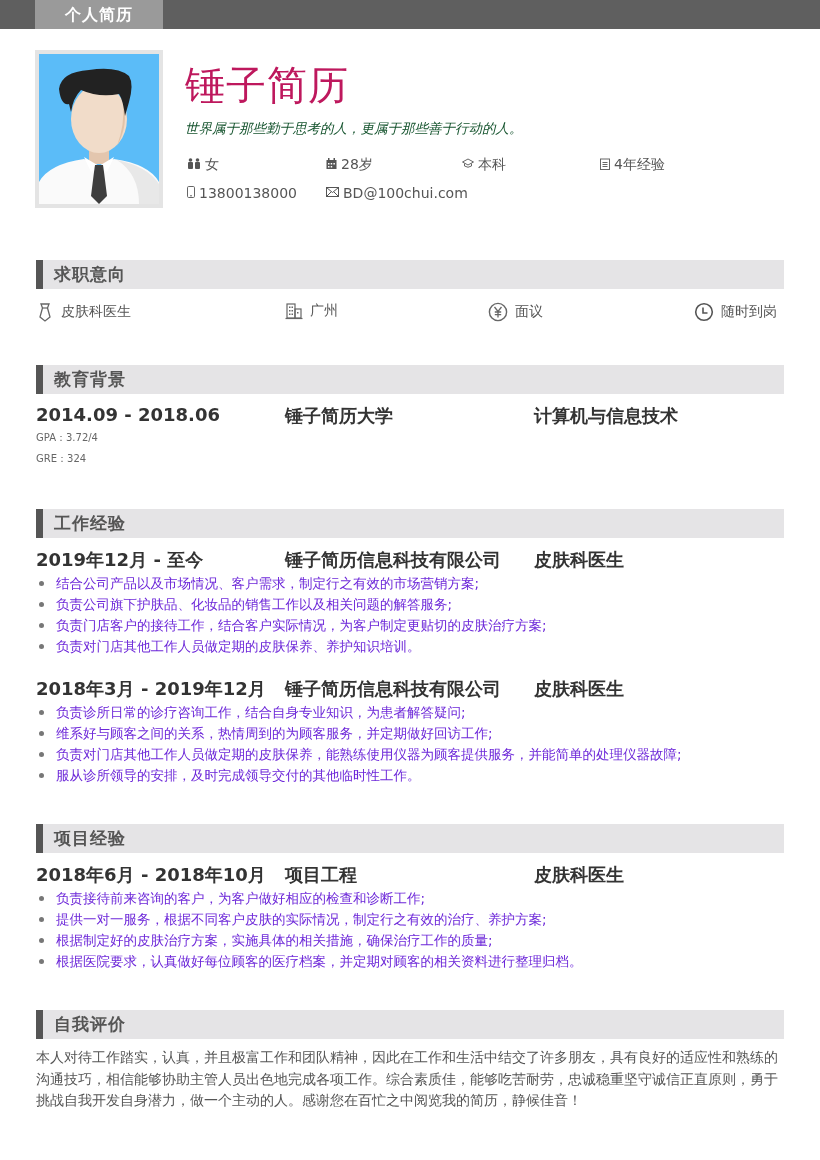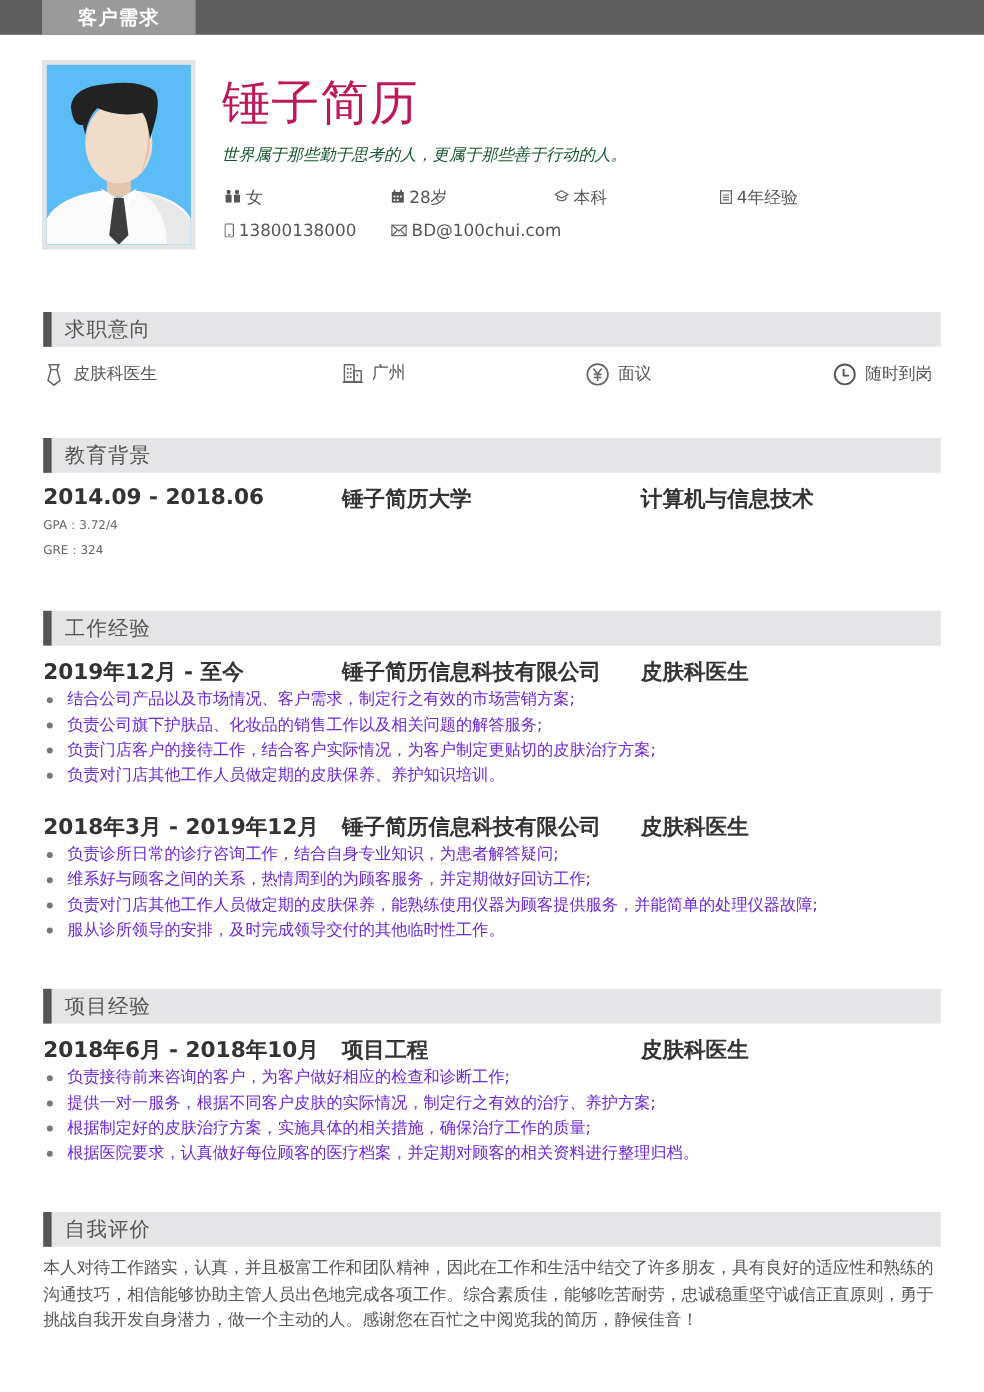--- a/index.html
+++ b/index.html
@@ -24,39 +24,39 @@
   .info-row { position: absolute; left: 187px; font-size: 14px; color: #555; display: flex; }
   .info-row .item { display: flex; align-items: center; gap: 2px; }
   .info-row .ic { font-size: 11px; color: #666; margin-right: 2px; }
   .row1 { top: 156px; }
   .row2 { top: 185px; }
 
   .sec-head {
     position: absolute; left: 36px; width: 748px; height: 29px;
     background: #e5e4e6; border-left: 7px solid #555;
   }
-  .sec-head span { position: absolute; left: 11px; top: 3px; font-size: 17px; font-weight: normal; color: #555; letter-spacing: 1px; }
+  .sec-head span { position: absolute; left: 11px; top: 3px; font-size: 17px; font-weight: bold; color: #555; letter-spacing: 1px; }
 
   .intent { position: absolute; top: 302px; left: 36px; width: 748px; height: 22px; font-size: 14px; color: #555; }
   .intent .it { position: absolute; top: 0; display: flex; align-items: center; gap: 7px; }
   .intent svg { display: block; }
 
   .hdr-row { position: absolute; left: 36px; width: 748px; font-size: 18px; font-weight: bold; color: #333; height: 20px; }
   .hdr-row span { position: absolute; top: 0; }
   .plain { position: absolute; left: 36px; font-size: 10px; color: #666; }
   ul.bul { position: absolute; left: 36px; list-style: none; font-size: 13.5px; color: #6d28d9; }
   ul.bul li { height: 21px; line-height: 21px; position: relative; padding-left: 20px; white-space: nowrap; }
   ul.bul li::before { content: ""; position: absolute; left: 3px; top: 8px; width: 5px; height: 5px; border-radius: 50%; background: #777; }
   .para { position: absolute; left: 36px; top: 1047px; width: 748px; font-size: 14px; line-height: 21.5px; color: #555; }
 </style>
 </head>
 <body>
 
 <div class="topbar">
-  <div class="tag">客户需求</div>
+  <div class="tag">个人简历</div>
 </div>
 
 <div class="photo">
   <div class="inner">
     <svg width="120" height="150" viewBox="0 0 120 150">
       <rect width="120" height="150" fill="#5bbcf8"></rect>
       <path d="M0 128 Q10 110 45 105 L60 112 L75 105 Q110 110 120 128 L120 150 L0 150 Z" fill="#fafafa"></path>
       <path d="M78 106 Q108 112 120 130 L120 150 L100 150 Q100 120 78 106Z" fill="#e8e8e8"></path>
       <rect x="50" y="88" width="20" height="22" fill="#e3c6ae"></rect>
       <ellipse cx="60" cy="65" rx="28" ry="34" fill="#f1dcc9"></ellipse>

